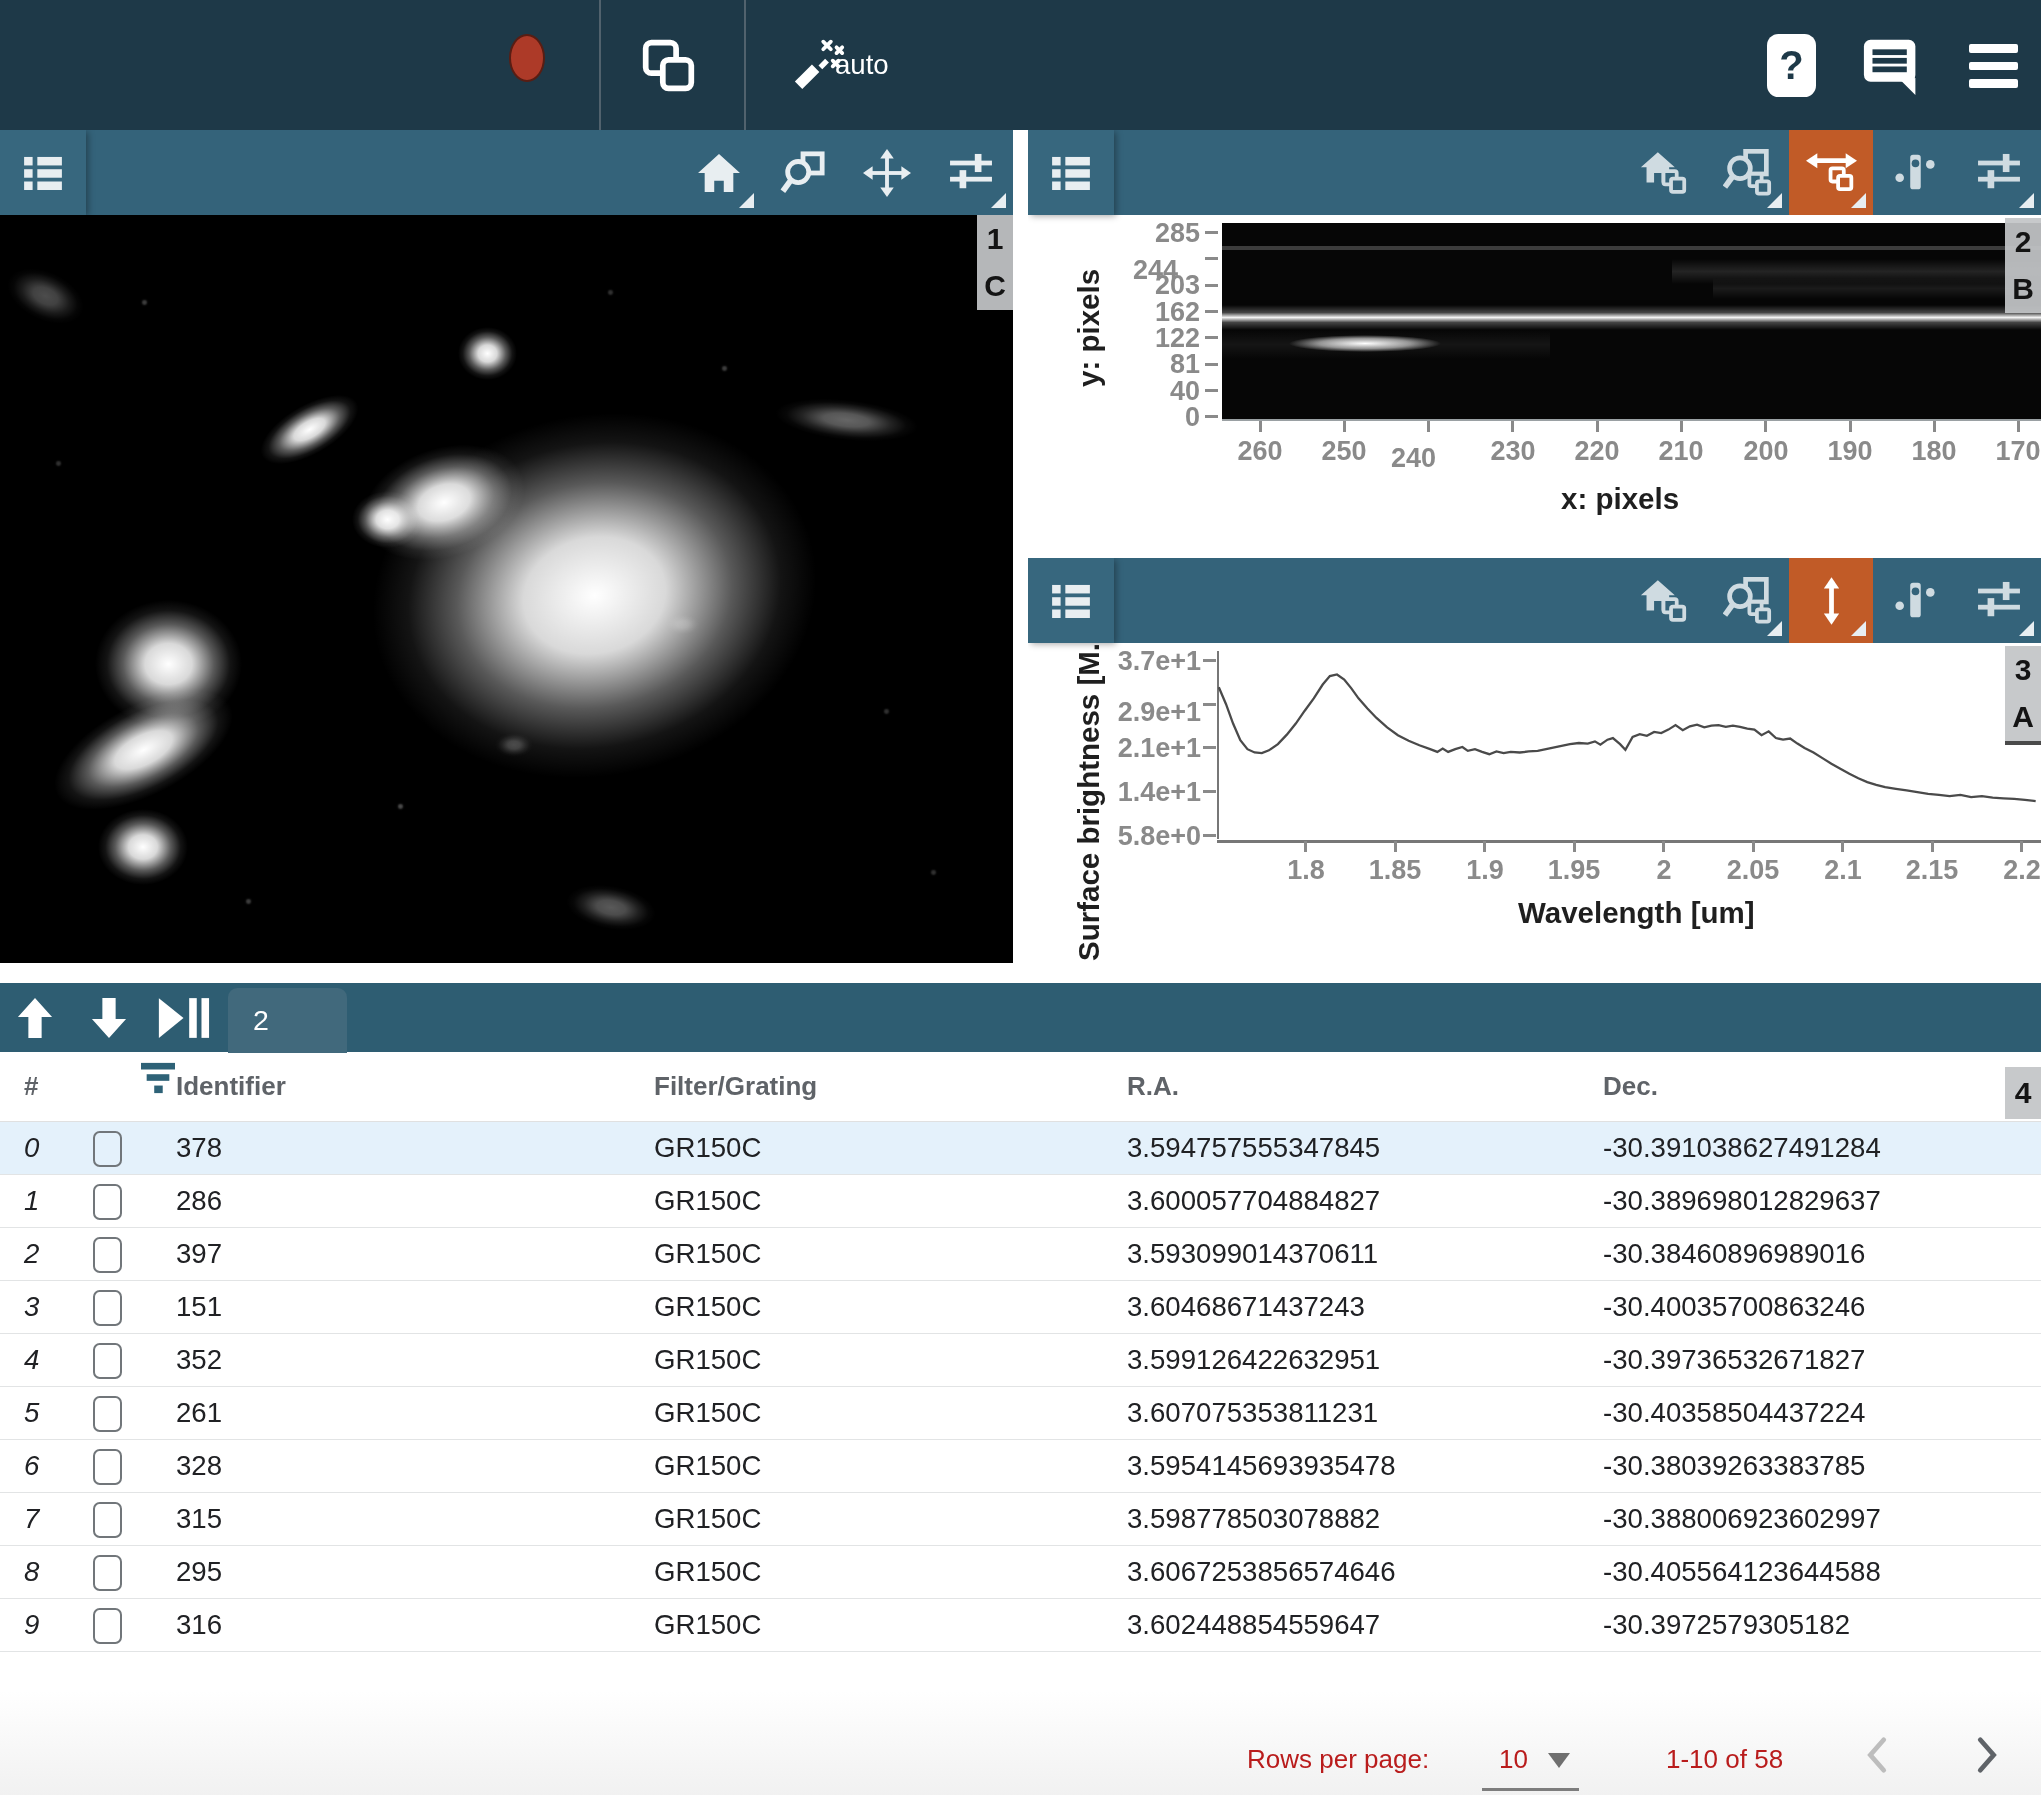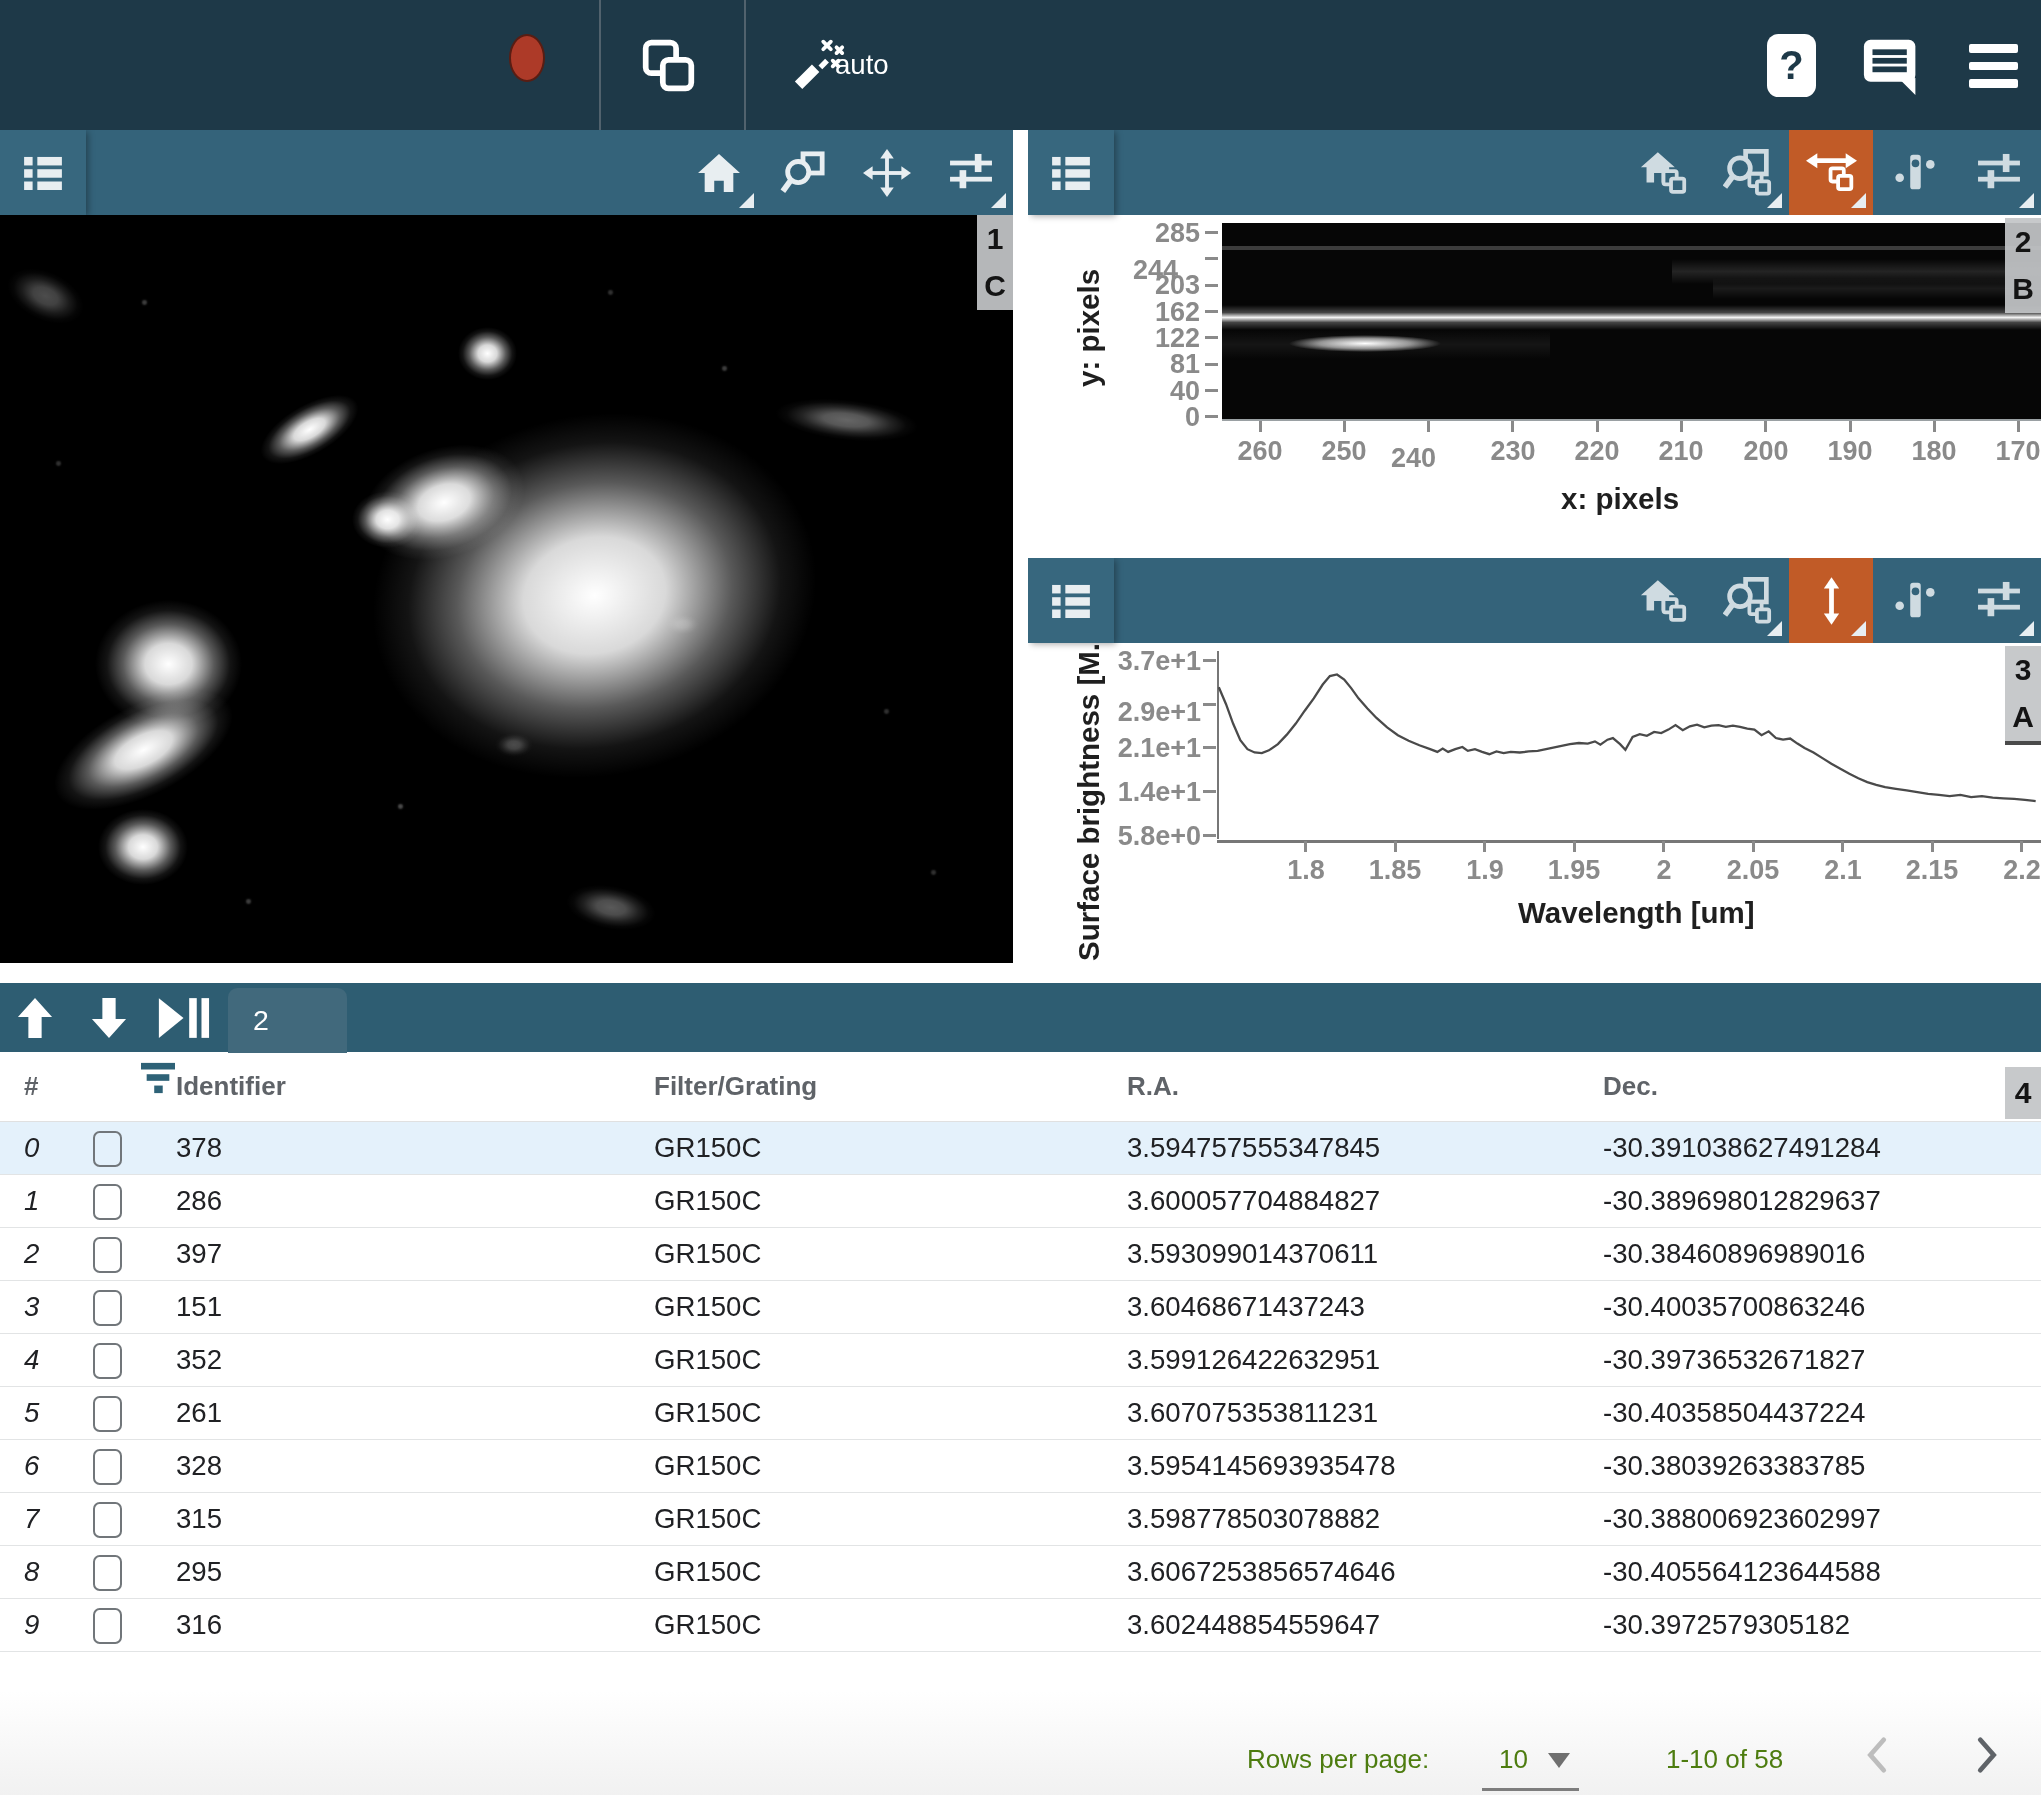--- a/index.html
+++ b/index.html
@@ -82,21 +82,21 @@
          color:#5f6368;font-size:26px;font-weight:bold;}
   .thead span{position:absolute;top:0;line-height:69px;}
   .tbody{position:absolute;left:0;top:139px;width:2041px;}
   .trow{position:relative;height:52px;border-bottom:1px solid #e2e4e5;background:#fff;}
   .trow.sel{background:#e4f1fb;}
   .tcell{position:absolute;top:0;line-height:52px;font-size:27.6px;color:#202124;}
   .c-idx{left:24px;font-style:italic;}
   .c-id{left:176px;} .c-fl{left:654px;} .c-ra{left:1127px;} .c-dec{left:1603px;}
   .cbox{position:absolute;left:93px;top:8.6px;width:28.5px;height:36px;border:2.9px solid #71767a;border-radius:6.7px;box-sizing:border-box;}
   .tfoot-bg{position:absolute;left:0;top:708px;width:2041px;height:105px;background:linear-gradient(#ffffff,#f1f1f1);}
-  .tfoot-text{position:absolute;top:757px;height:38px;line-height:38px;font-size:26px;color:#4d7c0f;}
+  .tfoot-text{position:absolute;top:757px;height:38px;line-height:38px;font-size:26px;color:#b91c1c;}
   .dd-tri{position:absolute;left:1548px;top:770px;width:0;height:0;
           border-left:11.4px solid transparent;border-right:11.4px solid transparent;border-top:15px solid #6f6f6f;}
   .dd-line{position:absolute;left:1482px;top:805px;width:97px;height:2.9px;background:#7d7d7d;}
   .icon-filter{position:absolute;left:139px;top:19px;width:38px;height:34px;}
 </style>
 </head>
 <body>
 
 <div class="app">
 

